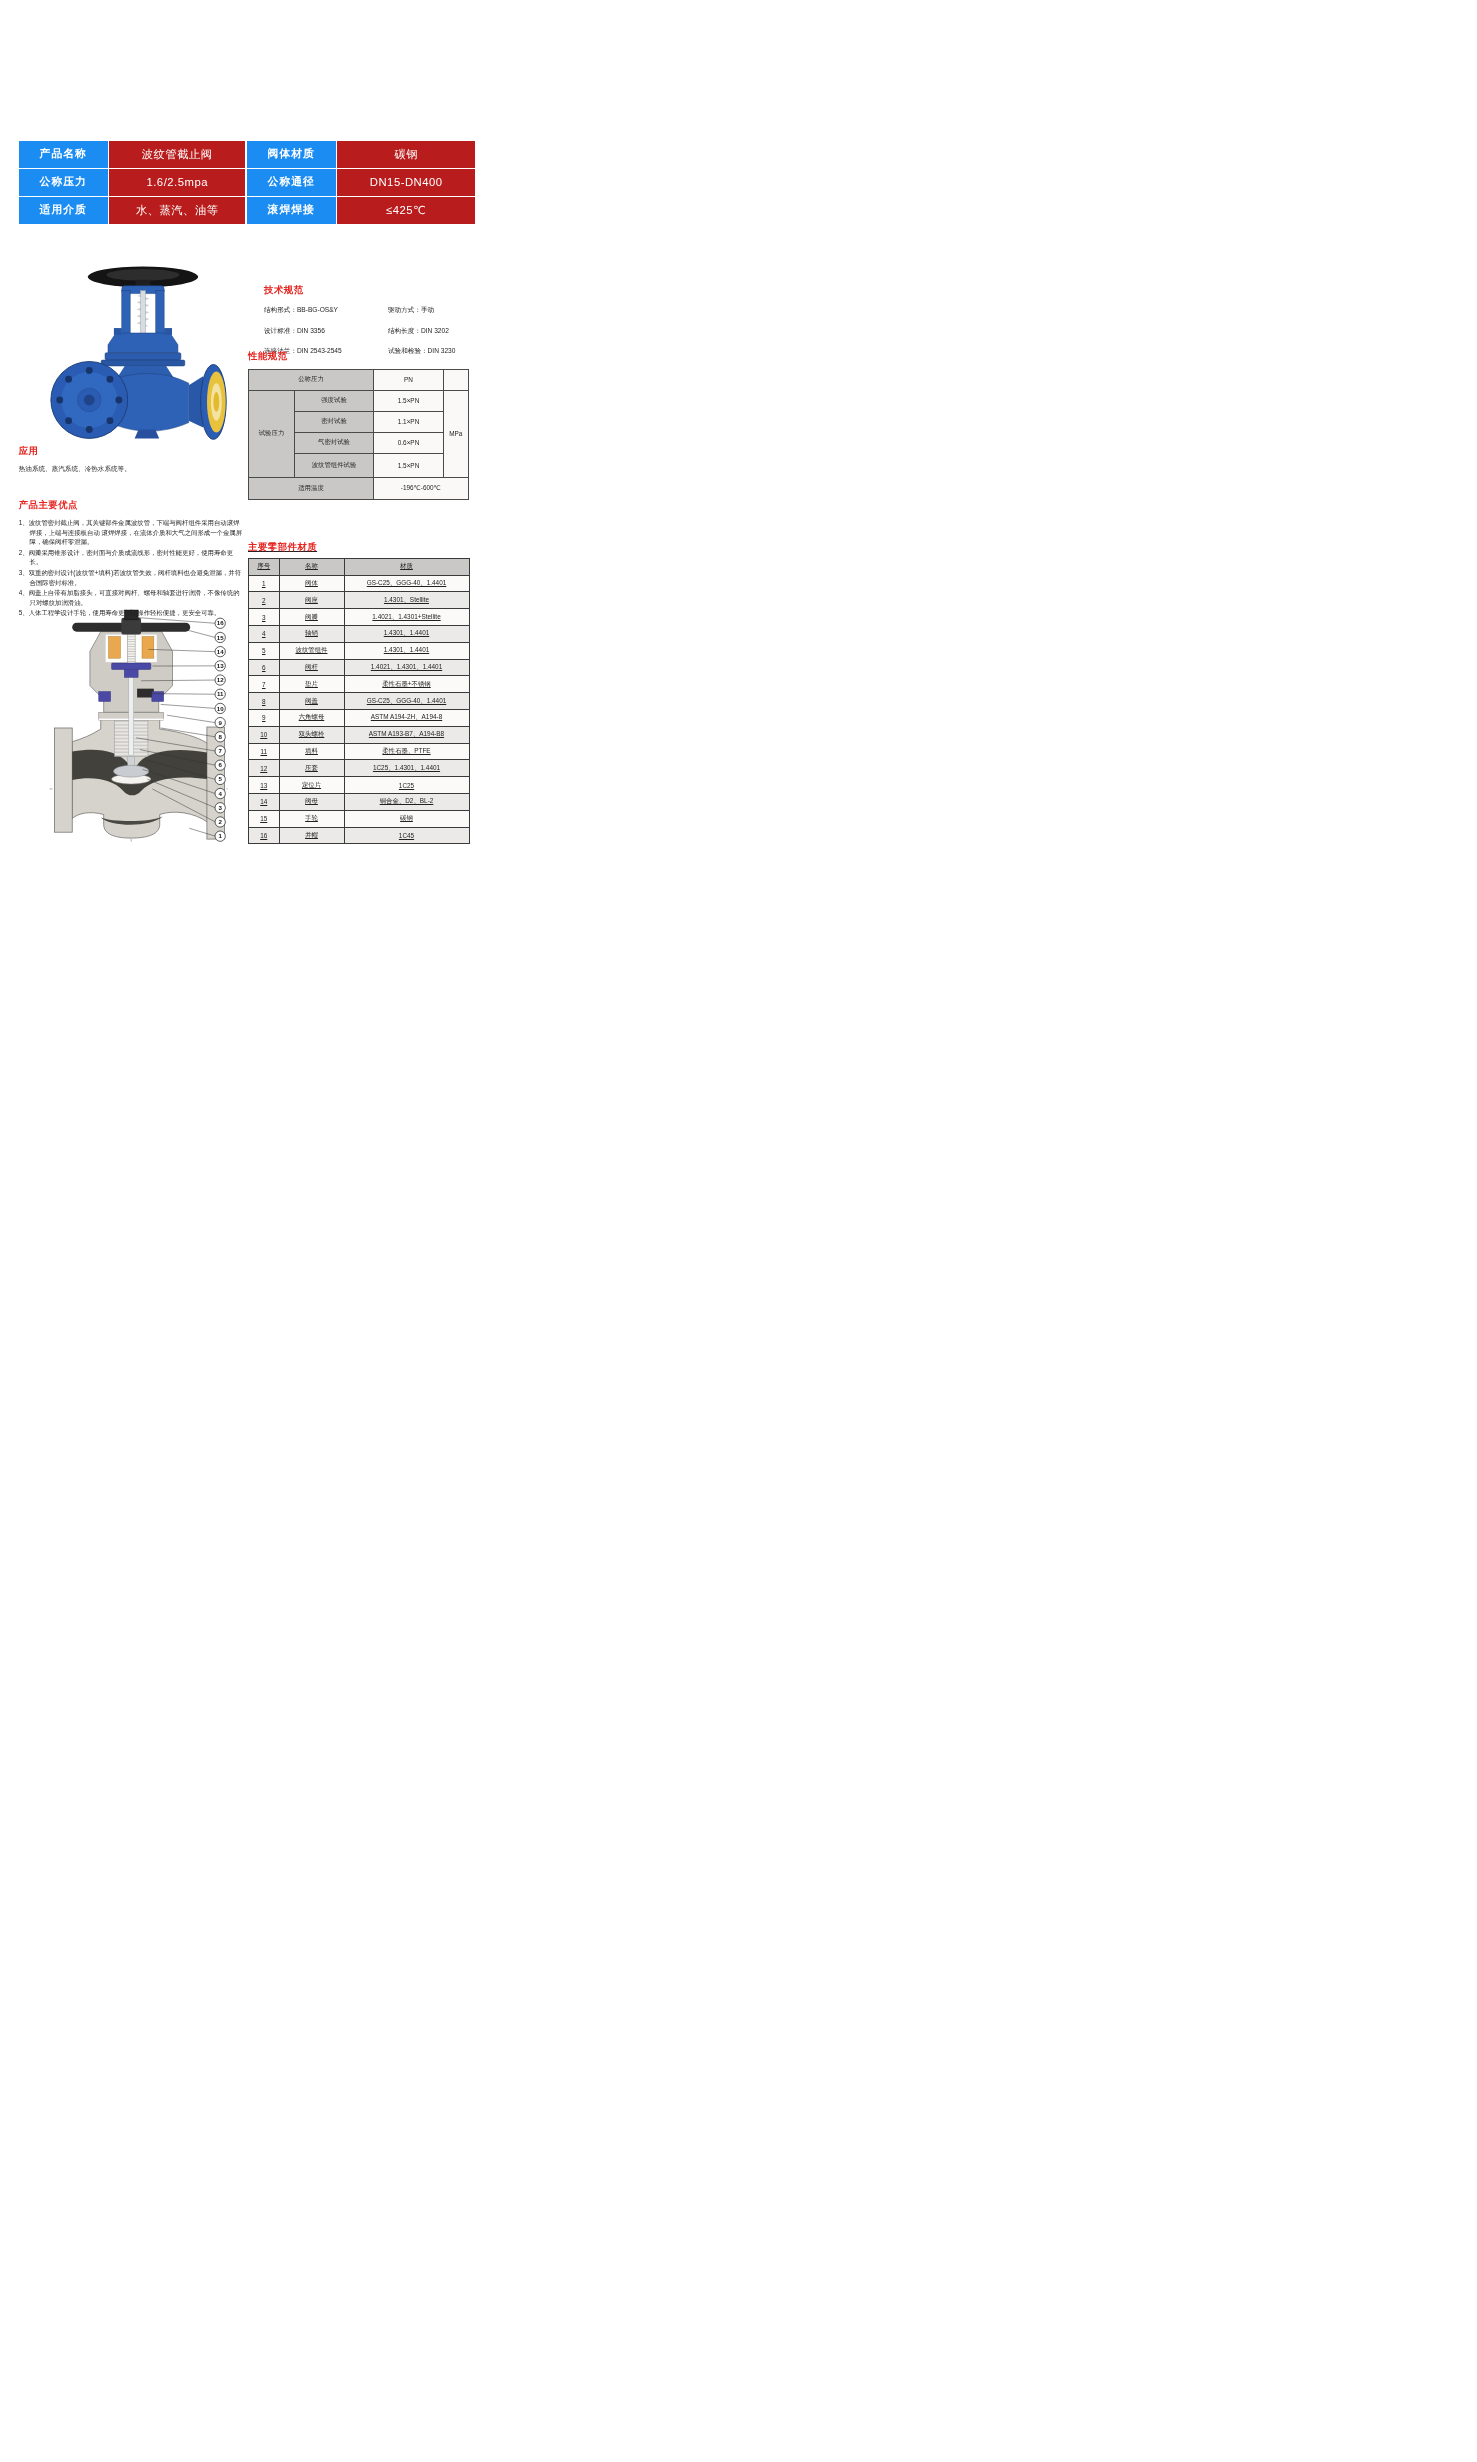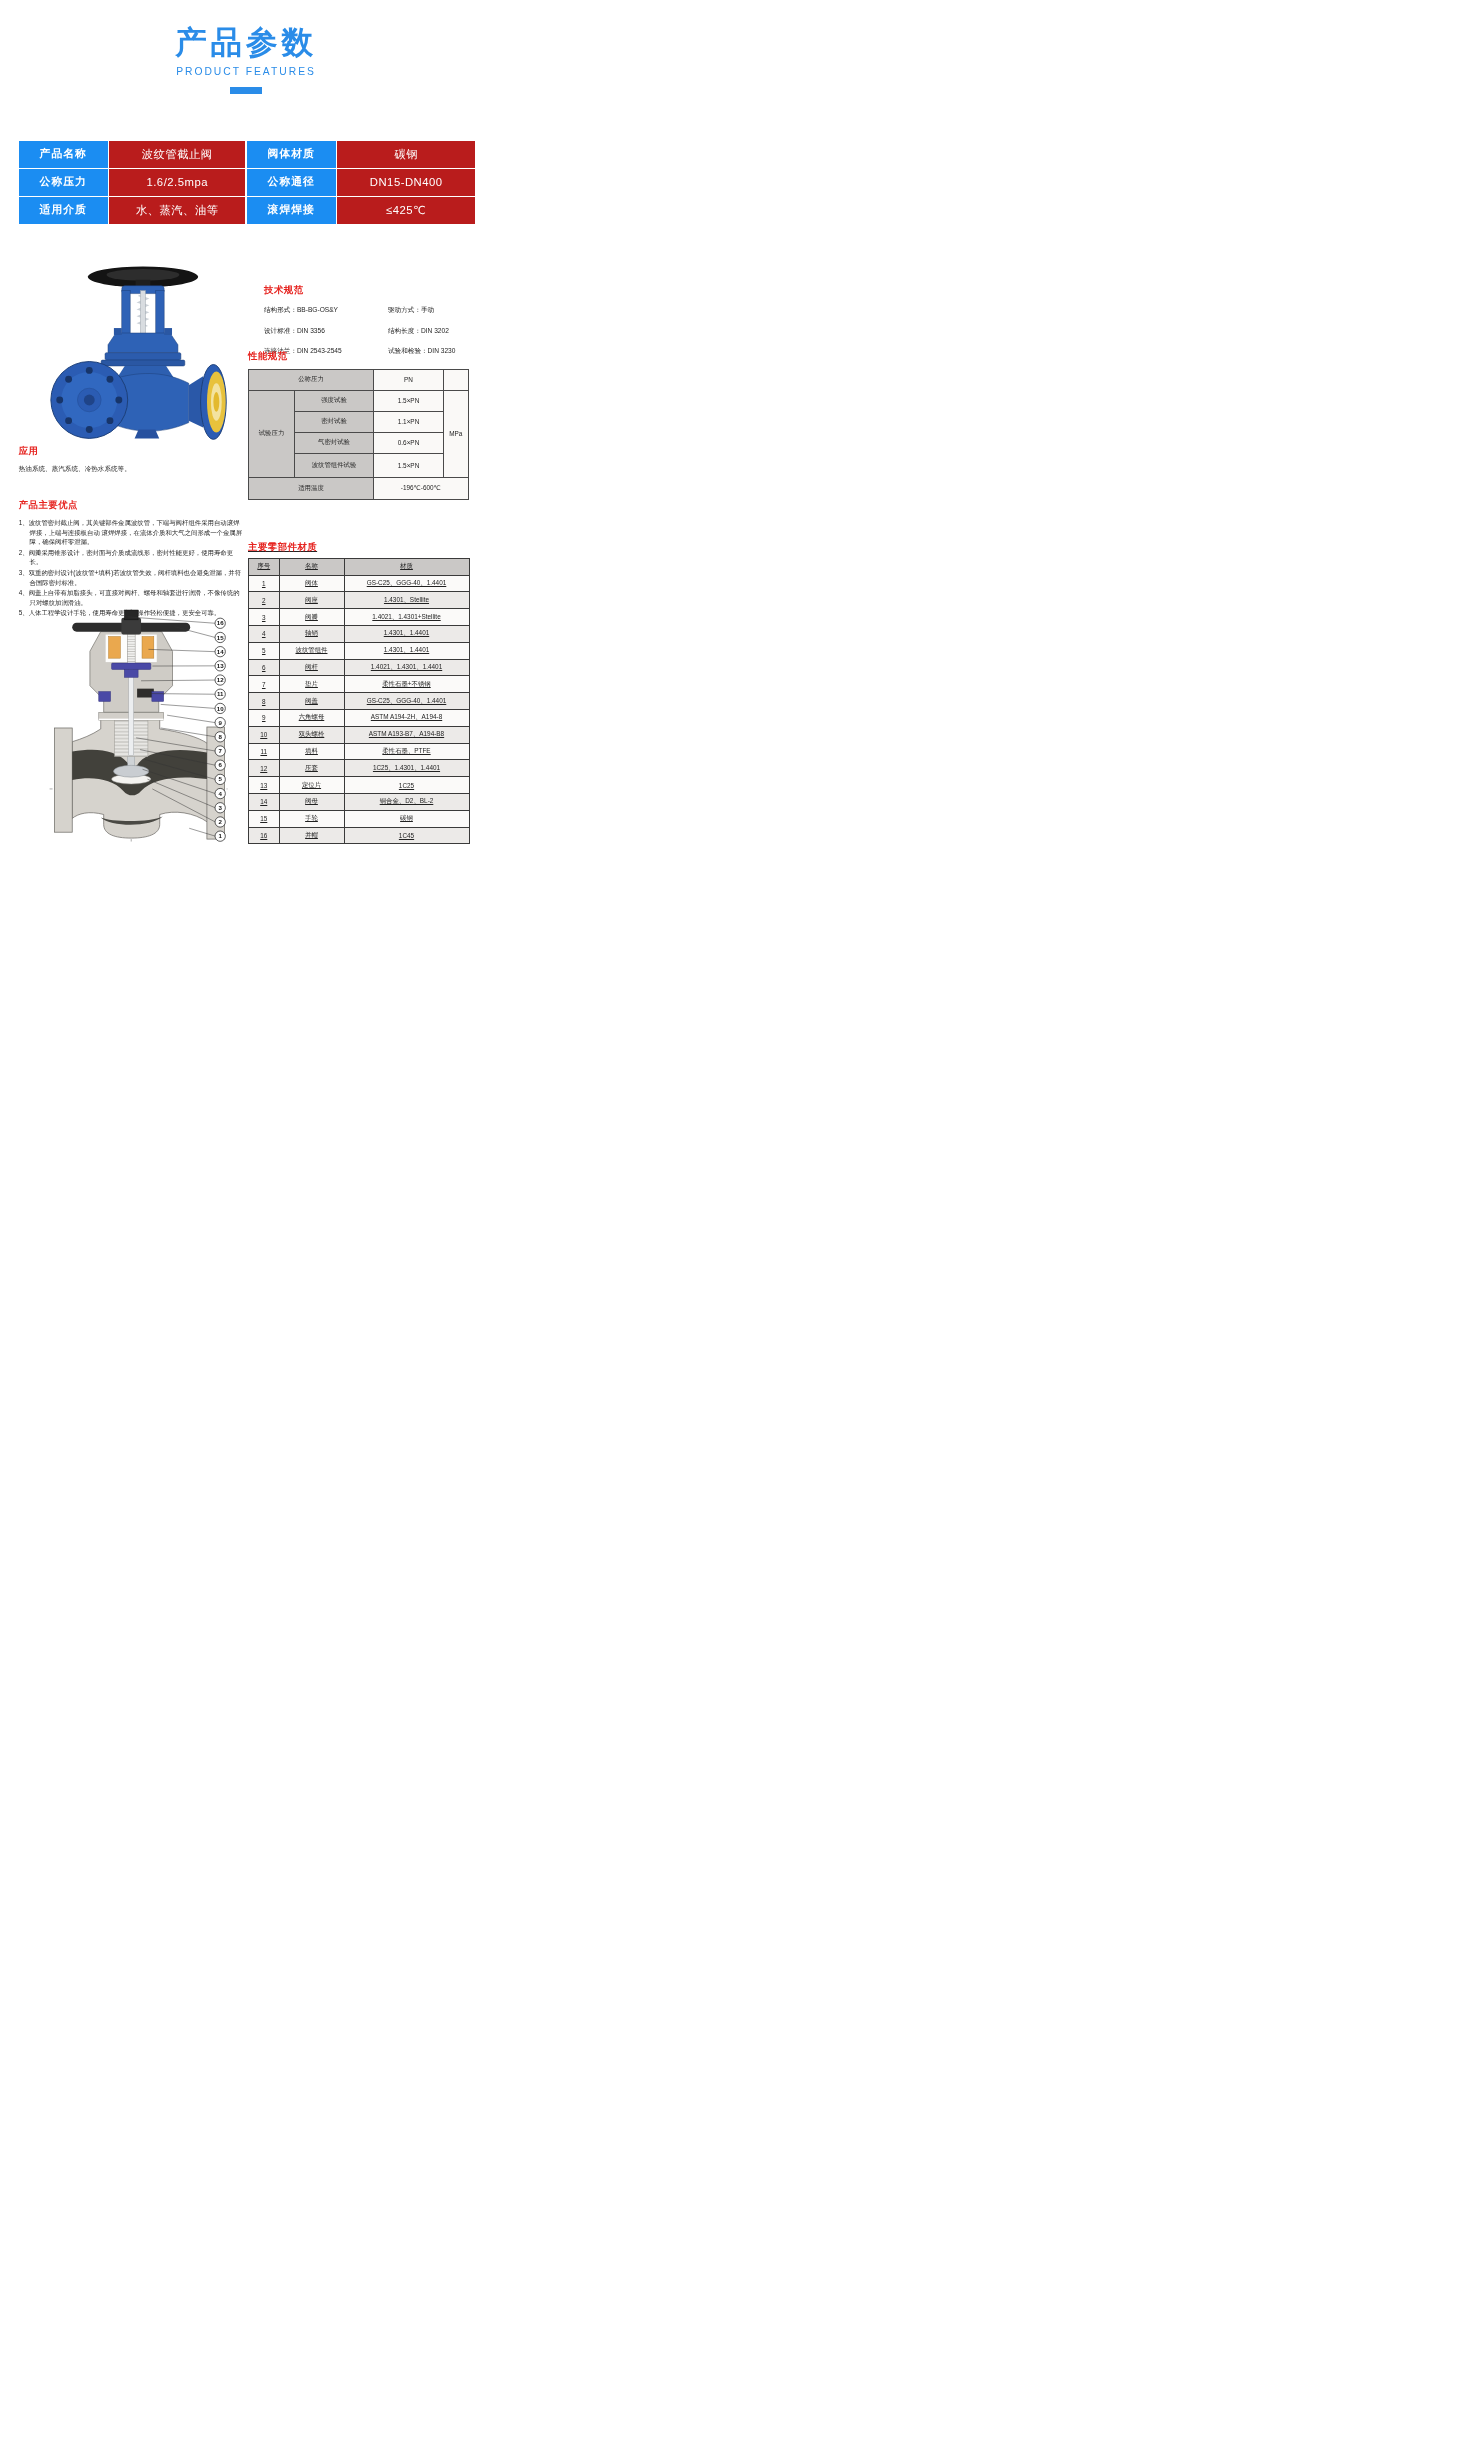--- a/index.html
+++ b/index.html
@@ -53,25 +53,20 @@
   
   #photo{position:absolute;left:42px;top:256px;width:197px;height:185px;}
   #diagram{position:absolute;left:27px;top:606px;width:204px;height:242px;}
   svg text.callout-num{font-family:"Liberation Sans",sans-serif;font-size:12.5px;font-weight:700;fill:#111;}
 </style>
 </head>
 <body>
 
 <div id="page">
 
-  <div class="hdr">
-    <div class="hdr-cn">产品参数</div>
-    <div class="hdr-en">PRODUCT FEATURES</div>
-    <div class="hdr-bar"></div>
-  </div>
 
   <div id="spec-table">
       <div class="cell c-blue">产品名称</div>
       <div class="cell c-dark">波纹管截止阀</div>
       <div class="cell c-blue">阀体材质</div>
       <div class="cell c-dark">碳钢</div>
       <div class="cell c-blue">公称压力</div>
       <div class="cell c-dark">1.6/2.5mpa</div>
       <div class="cell c-blue">公称通径</div>
       <div class="cell c-dark">DN15-DN400</div>

